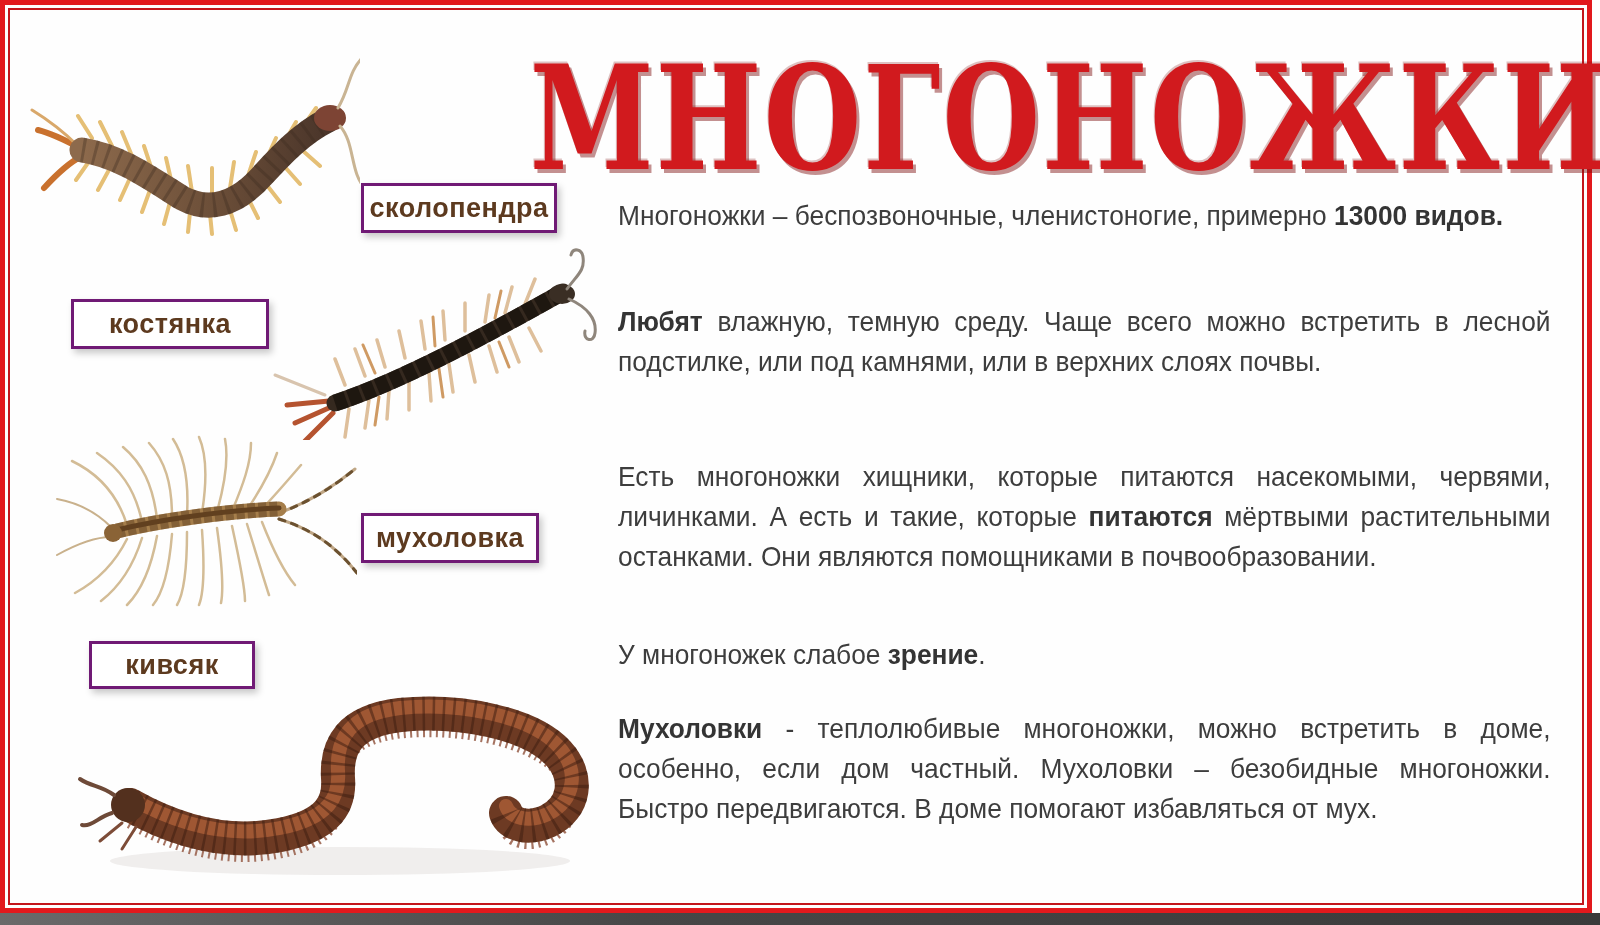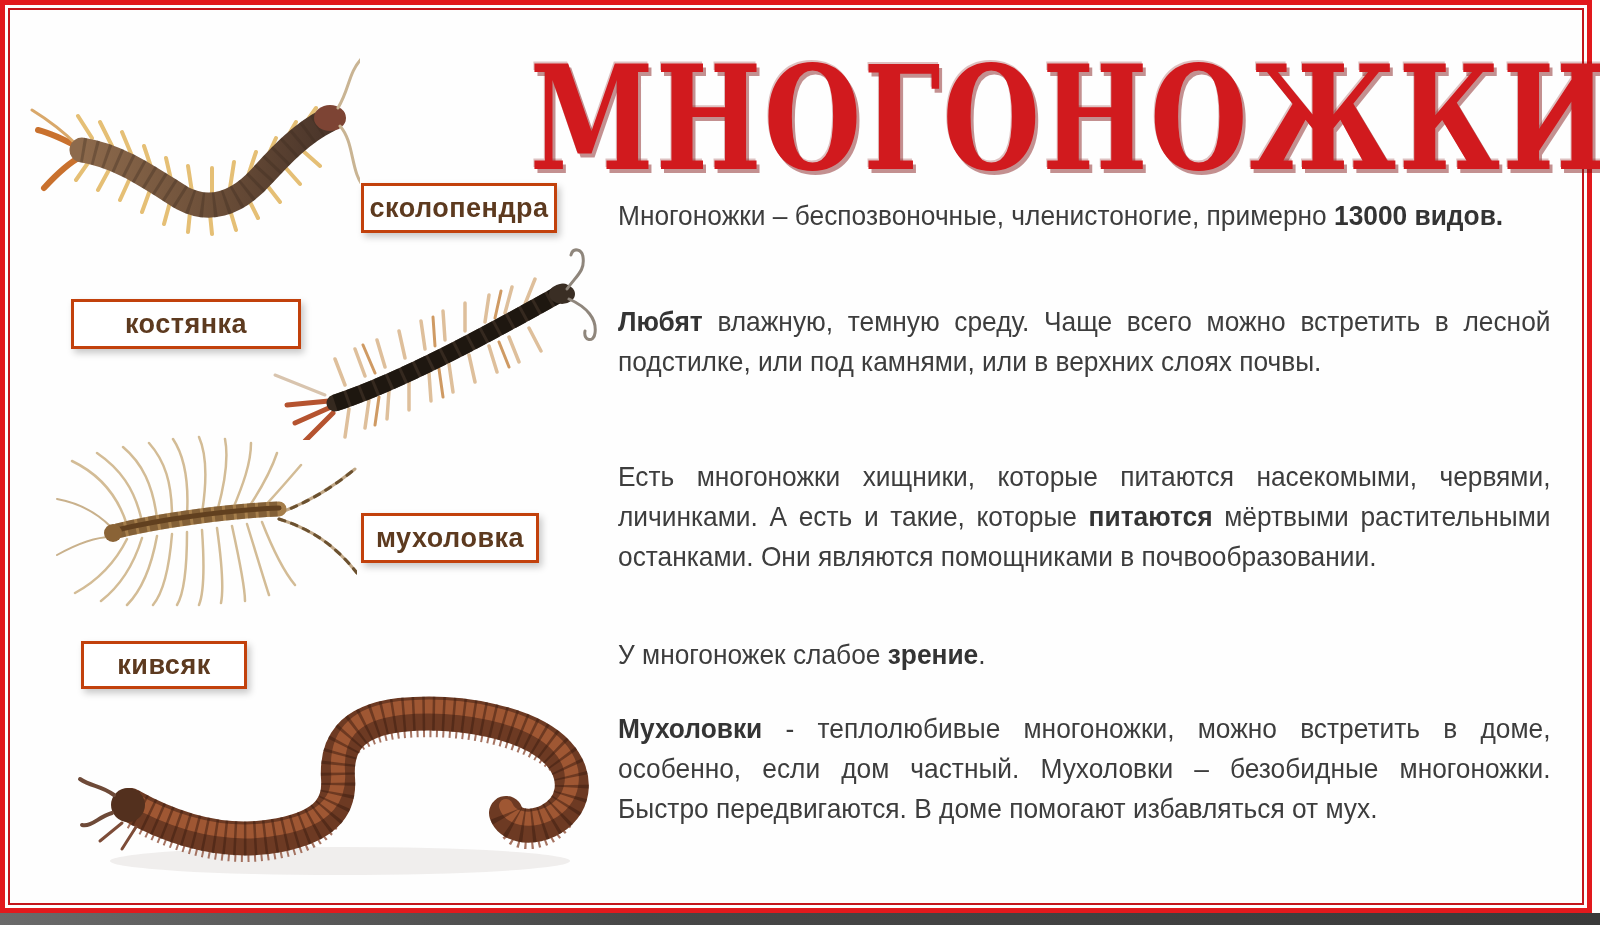--- a/index.html
+++ b/index.html
@@ -16,21 +16,21 @@
     position:absolute; inset:3px; border:2px solid #c3161c; pointer-events:none;
   }
   .bottom-shadow {
     position:absolute; left:0; top:913px; width:1600px; height:12px;
     background:linear-gradient(90deg,#6a6a6a 0%,#474747 40%,#3a3a3a 100%);
   }
   
   .figure { position:absolute; }
   .specimen-label {
     position:absolute; box-sizing:border-box; background:#ffffff;
-    border:3px solid #c2410c; color:#5d3a1f; font-weight:bold;
+    border:3px solid #701a75; color:#5d3a1f; font-weight:bold;
     font-size:27px; display:flex; align-items:center; justify-content:center;
     box-shadow:3px 4px 7px rgba(0,0,0,0.22);
     letter-spacing:0.5px;
   }
   
   .poster-title {
     position:absolute; left:595px; top:28px; width:940px; height:160px;
     margin:0; display:flex; align-items:center; justify-content:center;
     font-family:"DejaVu Serif", serif; font-weight:bold;
     font-size:112px; color:#d11a1e; letter-spacing:2px; white-space:nowrap;
@@ -75,21 +75,21 @@
       <path d="M52 112 C90 118 120 140 152 160 C178 174 205 168 232 138 C252 116 272 95 298 82" stroke="#3c2c20" stroke-opacity="0.35" stroke-width="25" stroke-dasharray="3 9" fill="none"></path>
 
       <ellipse cx="300" cy="80" rx="16" ry="13" fill="#7d4434"></ellipse>
       <path d="M308 70 C320 50 318 35 332 20 M310 88 C325 105 320 135 335 150" stroke="#c9b493" stroke-width="3" stroke-linecap="round" fill="none"></path>
     </svg>
   </div>
   <div class="specimen-label" style="left:356px; top:178px; width:196px; height:50px;">
     <span>сколопендра</span>
   </div>
 
-  <div class="specimen-label" style="left:66px; top:294px; width:230px; height:50px;">
+  <div class="specimen-label" style="left:66px; top:294px; width:198px; height:50px;">
     <span>костянка</span>
   </div>
   <div class="figure" style="left:260px; top:240px; width:340px; height:195px;">
     <svg width="340" height="195" viewBox="0 0 340 195">
 
       <path d="M80 140 70 114 M100 131 90 104 M120 122 112 95 M140 113 134 86 M160 104 156 76 M180 95 178 66 M200 86 200 58 M220 77 224 50 M240 68 247 42 M260 59 270 34 M84 164 80 192 M104 155 100 183 M124 146 122 174 M144 137 144 165 M164 128 166 156 M184 119 188 147 M204 110 210 137 M224 101 232 127 M244 92 254 117 M264 83 276 106" stroke="#debf9b" stroke-width="3.5" stroke-linecap="round" fill="none"></path>
       <path d="M110 128 98 100 M170 101 168 72 M230 73 236 46 M114 152 110 180 M174 124 178 152 M234 97 244 122" stroke="#cf9a63" stroke-width="3" stroke-linecap="round" fill="none"></path>
 
       <path d="M66 162 30 178 M68 168 40 196 M64 156 22 160" stroke="#b5532f" stroke-width="5" stroke-linecap="round" fill="none"></path>
       <path d="M60 150 10 130" stroke="#d8c4ae" stroke-width="3" stroke-linecap="round" fill="none"></path>
@@ -115,21 +115,21 @@
       <path d="M90 98 C130 88 200 78 252 76" stroke="#a57e4b" stroke-width="15" stroke-linecap="round" fill="none"></path>
       <path d="M90 98 C130 88 200 78 252 76" stroke="#5a3c1e" stroke-opacity="0.45" stroke-width="15" stroke-dasharray="8 3" fill="none"></path>
       <path d="M90 97 C130 87 200 77 252 75" stroke="#61401f" stroke-width="5" stroke-linecap="round" fill="none"></path>
       <circle cx="86" cy="100" r="9" fill="#8a6336"></circle>
     </svg>
   </div>
   <div class="specimen-label" style="left:356px; top:508px; width:178px; height:50px;">
     <span>мухоловка</span>
   </div>
 
-  <div class="specimen-label" style="left:76px; top:636px; width:166px; height:48px;text-align:right;">
+  <div class="specimen-label" style="left:84px; top:636px; width:166px; height:48px;text-align:right;">
     <span>кивсяк</span>
   </div>
   <div class="figure" style="left:65px; top:678px; width:520px; height:205px;">
     <svg width="520" height="205" viewBox="0 0 520 205">
       <ellipse cx="270" cy="178" rx="230" ry="14" fill="rgba(80,50,40,0.08)"></ellipse>
 
       <path d="M60 122 C110 150 160 162 210 152 C260 142 270 120 268 95 C266 62 280 38 330 32 C390 26 460 40 488 70 C510 94 505 125 478 138 C458 147 440 142 436 130" transform="translate(0,17)" stroke="#9b6450" stroke-width="13" stroke-dasharray="2 4.5" fill="none" stroke-opacity="0.9"></path>
 
       <path d="M60 122 C110 150 160 162 210 152 C260 142 270 120 268 95 C266 62 280 38 330 32 C390 26 460 40 488 70 C510 94 505 125 478 138 C458 147 440 142 436 130" stroke="#6d3a23" stroke-width="34" stroke-linecap="round" fill="none"></path>
 

